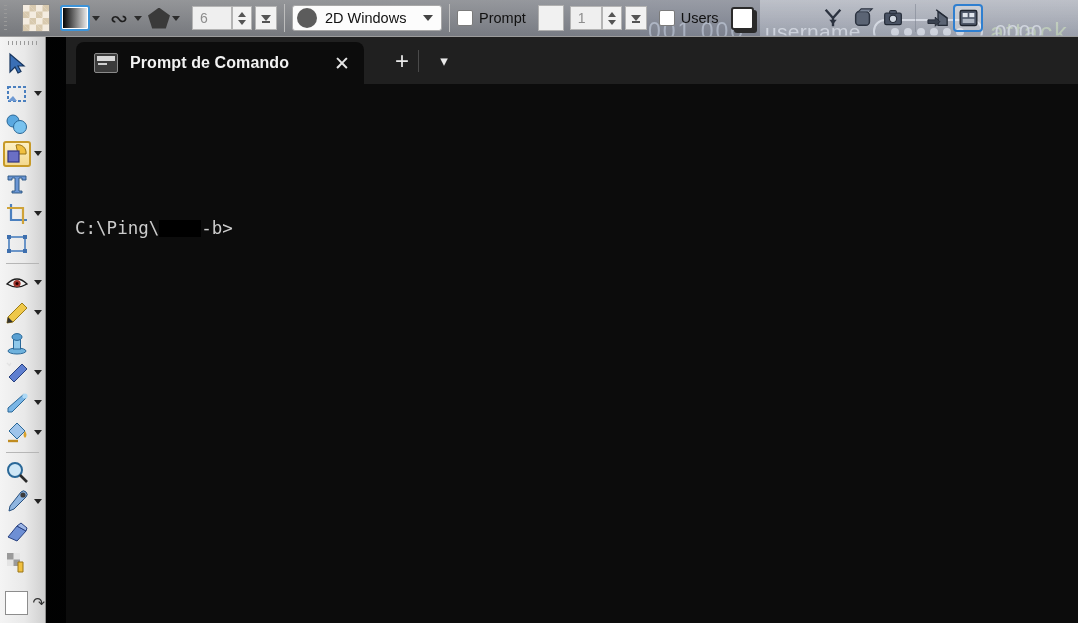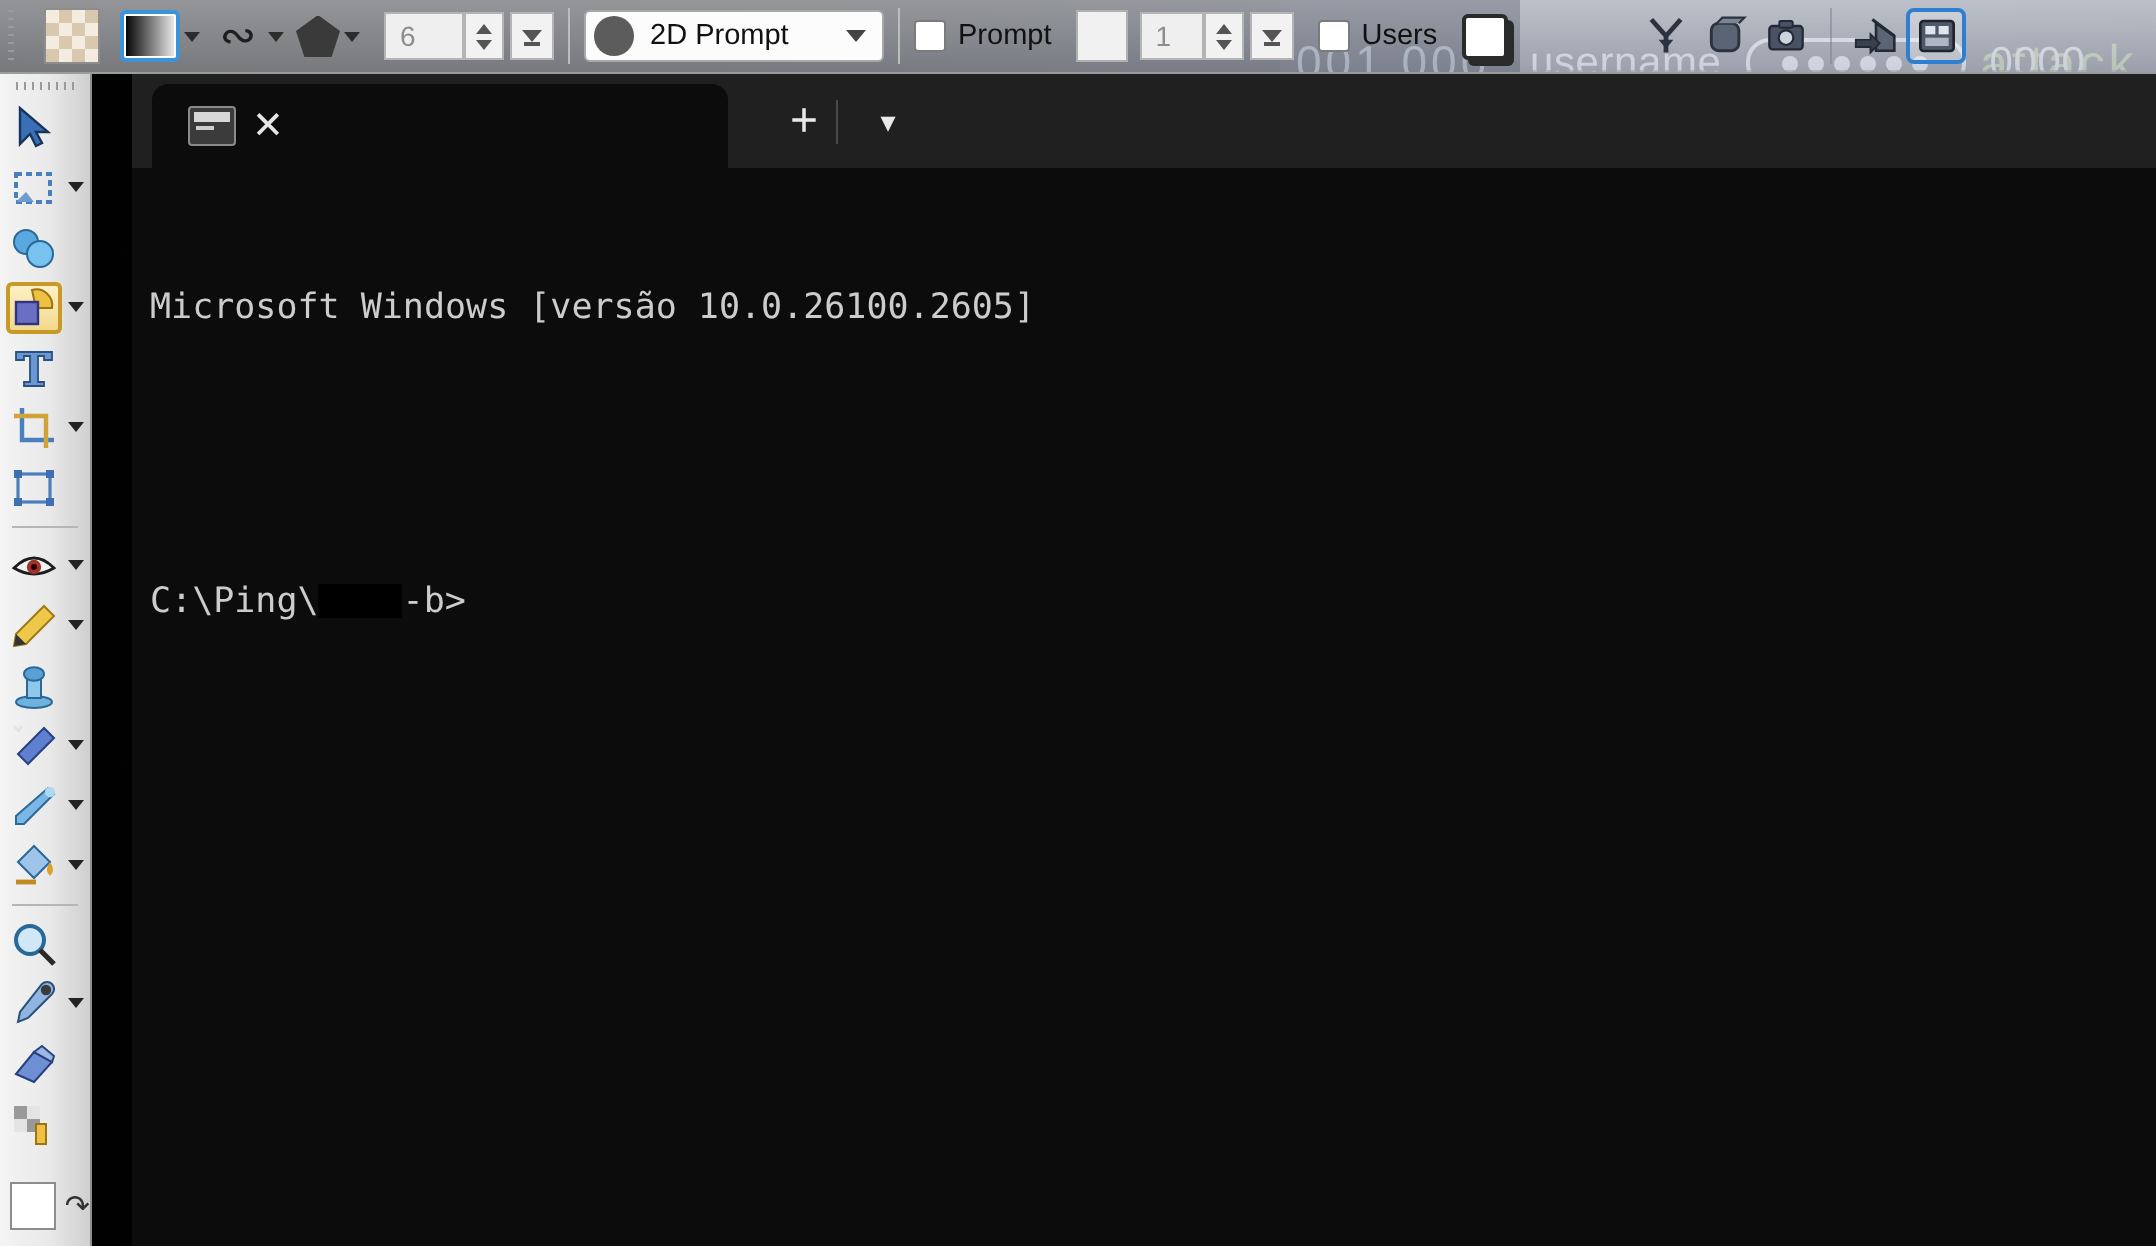--- a/index.html
+++ b/index.html
@@ -315,28 +315,28 @@
           <div class="star">★</div>
       </div>
       <div class="laptop-base"></div>
     </div>
   </div>
 
   <div class="term">
     <div class="term-tabstrip">
       <div class="term-tab">
         <span class="tab-ico"></span>
+        <span class="tab-title">Prompt de Comando</span>
         <span class="tab-close">✕</span>
       </div>
       <div class="tab-sep"></div>
       <div class="tab-new">+</div>
       <div class="tab-menu">▾</div>
     </div>
     <div class="term-body">
-      <div class="ln">Microsoft Windows [versão 10.0.26100.2605]</div>
       <div class="ln">&nbsp;</div>
       <div class="ln"><span>C:\Ping\</span><span class="redact"></span><span>-b&gt;</span></div>
     </div>
   </div>
 
 
   <div class="toolbox">
     <div class="tb-grip">
         <b></b>
       </div>
@@ -534,21 +534,21 @@
         <b class="up"></b>
         <b class="dn"></b>
       </span>
     <span style="width:3px"></span>
     <span class="spin-menu">
         <b></b>
       </span>
     <span class="tb-div"></span>
     <span class="combo">
       <span class="swatch"></span>
-      <span class="clabel">2D Prompt</span>
+      <span class="clabel">2D Windows</span>
       <span class="cdown"></span>
     </span>
     <span class="tb-div"></span>
     <span class="chk"></span>
     <span style="width:6px"></span>
     <span class="chklbl">Prompt</span>
     <span style="width:12px"></span>
     <span class="colbox"></span>
     <span style="width:6px"></span>
     <span class="spin-val" style="width:32px">1</span>

